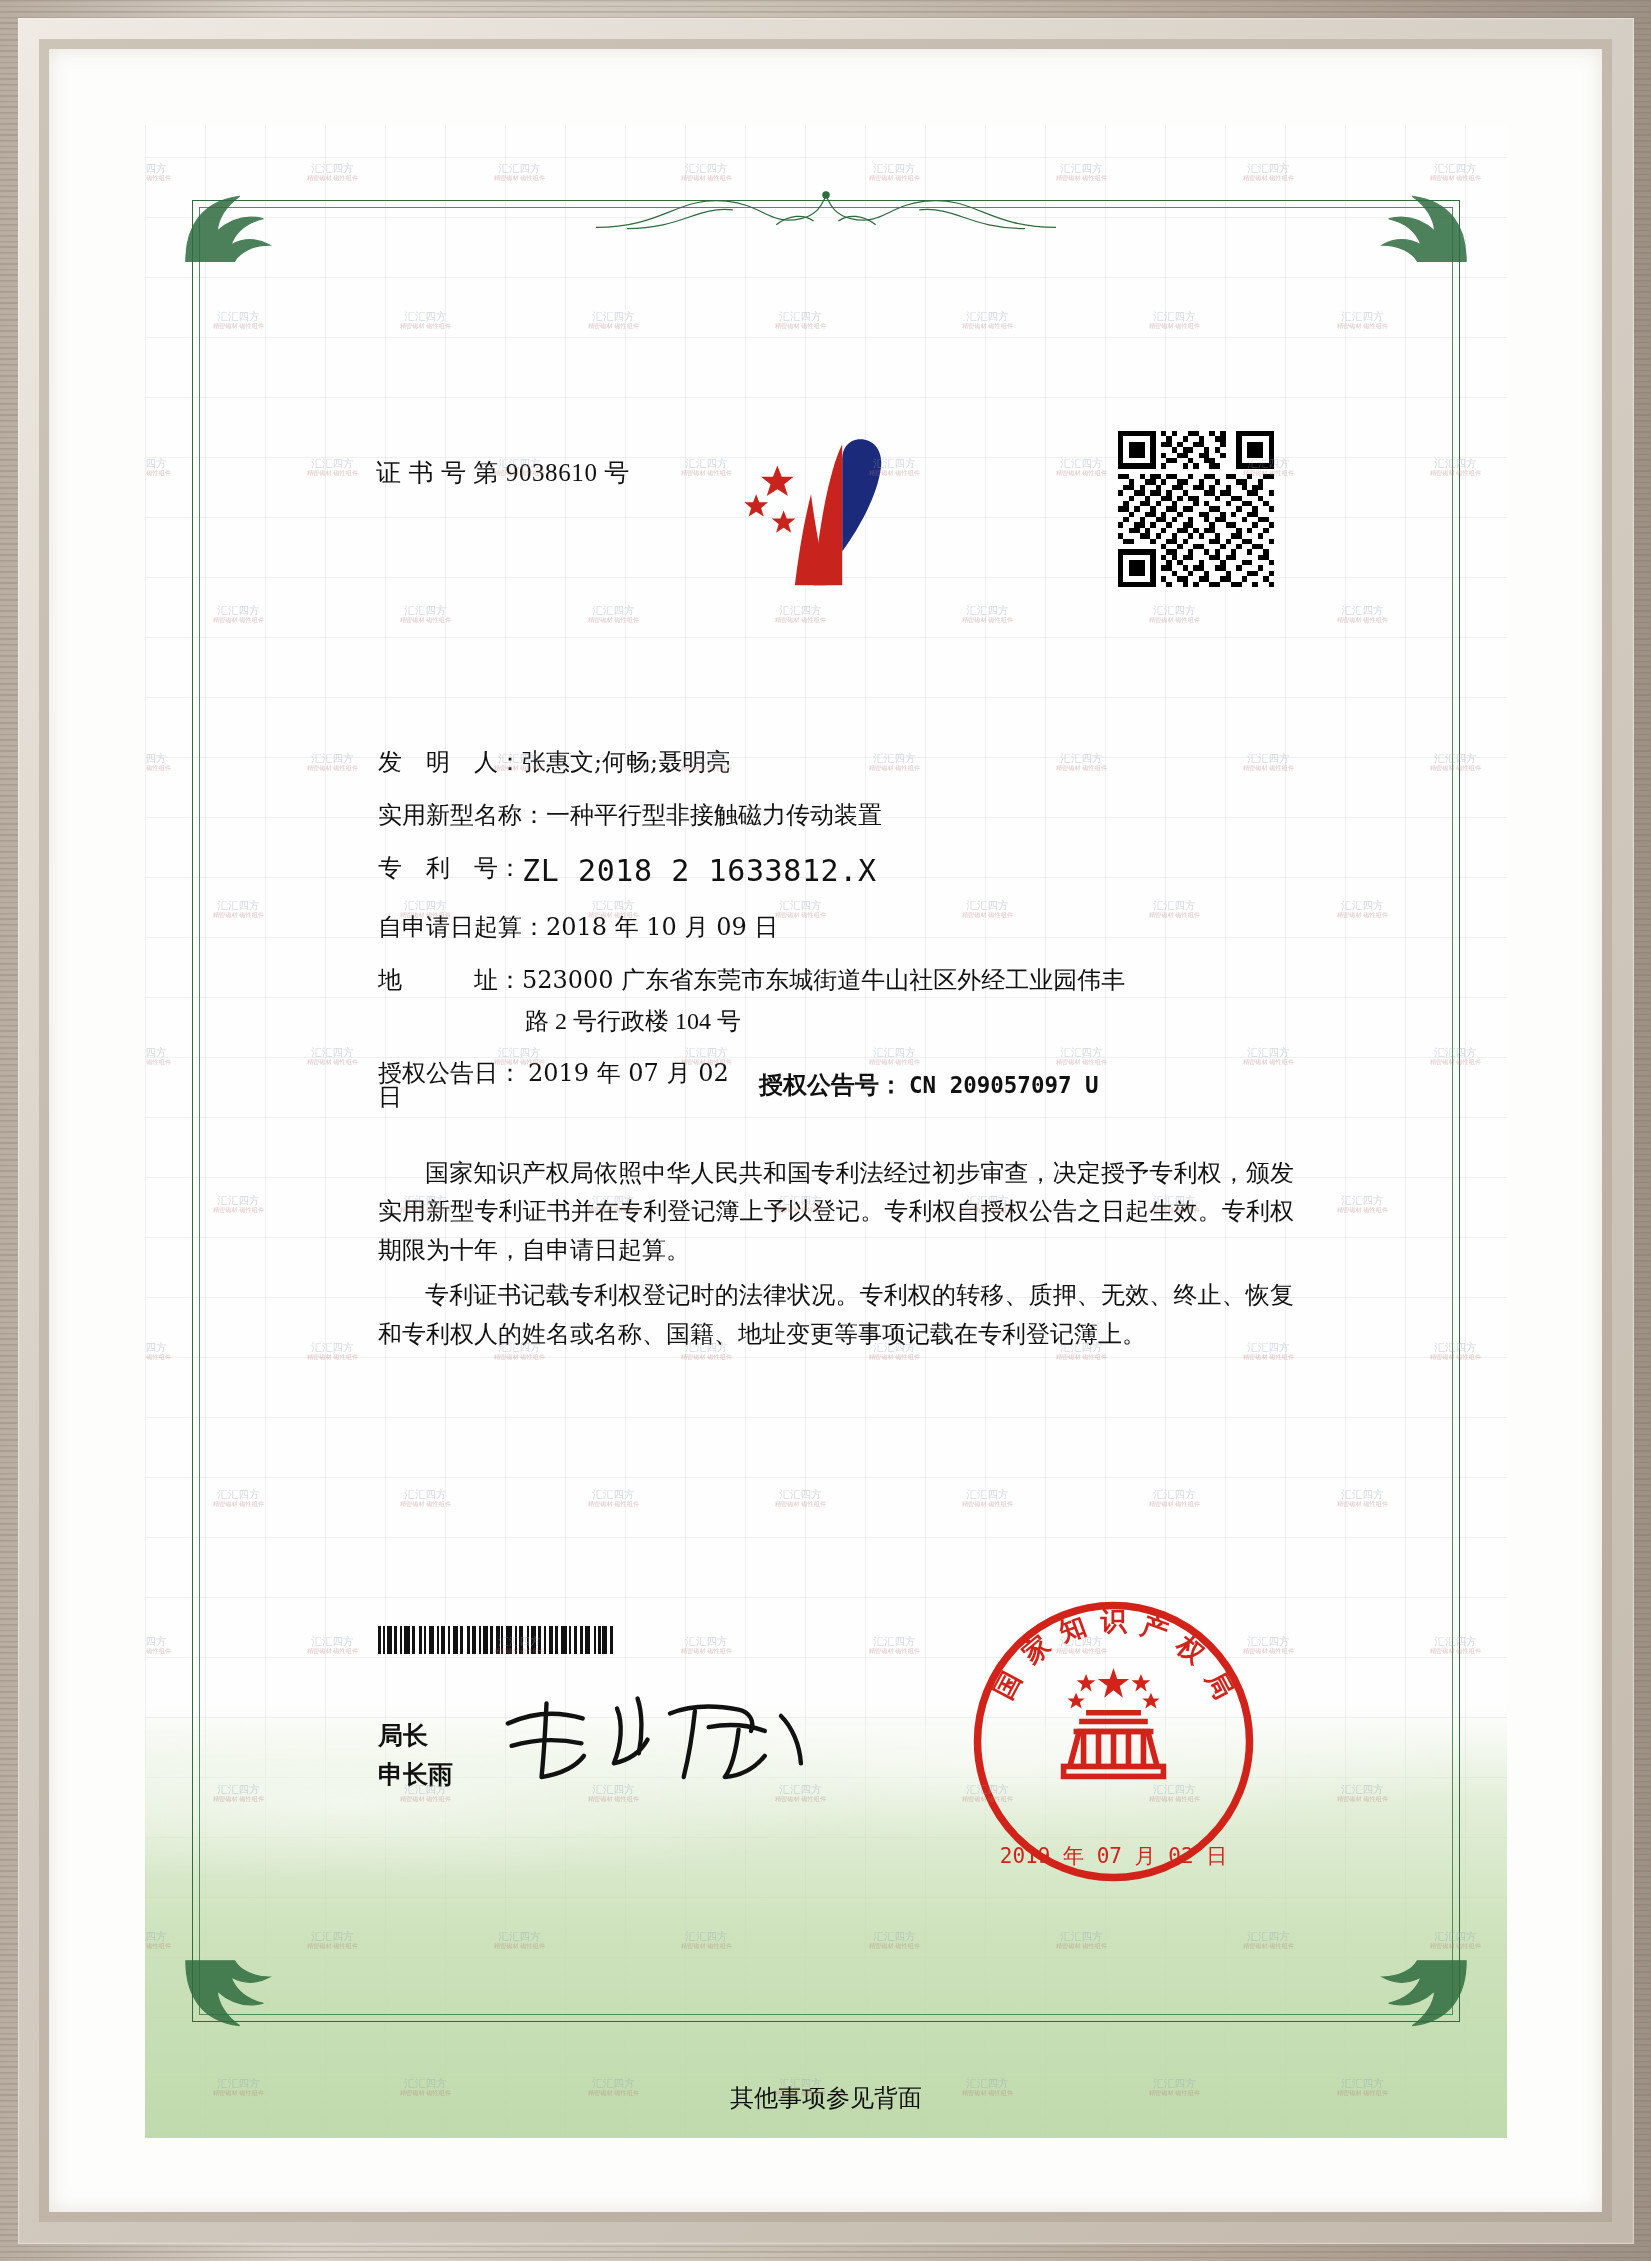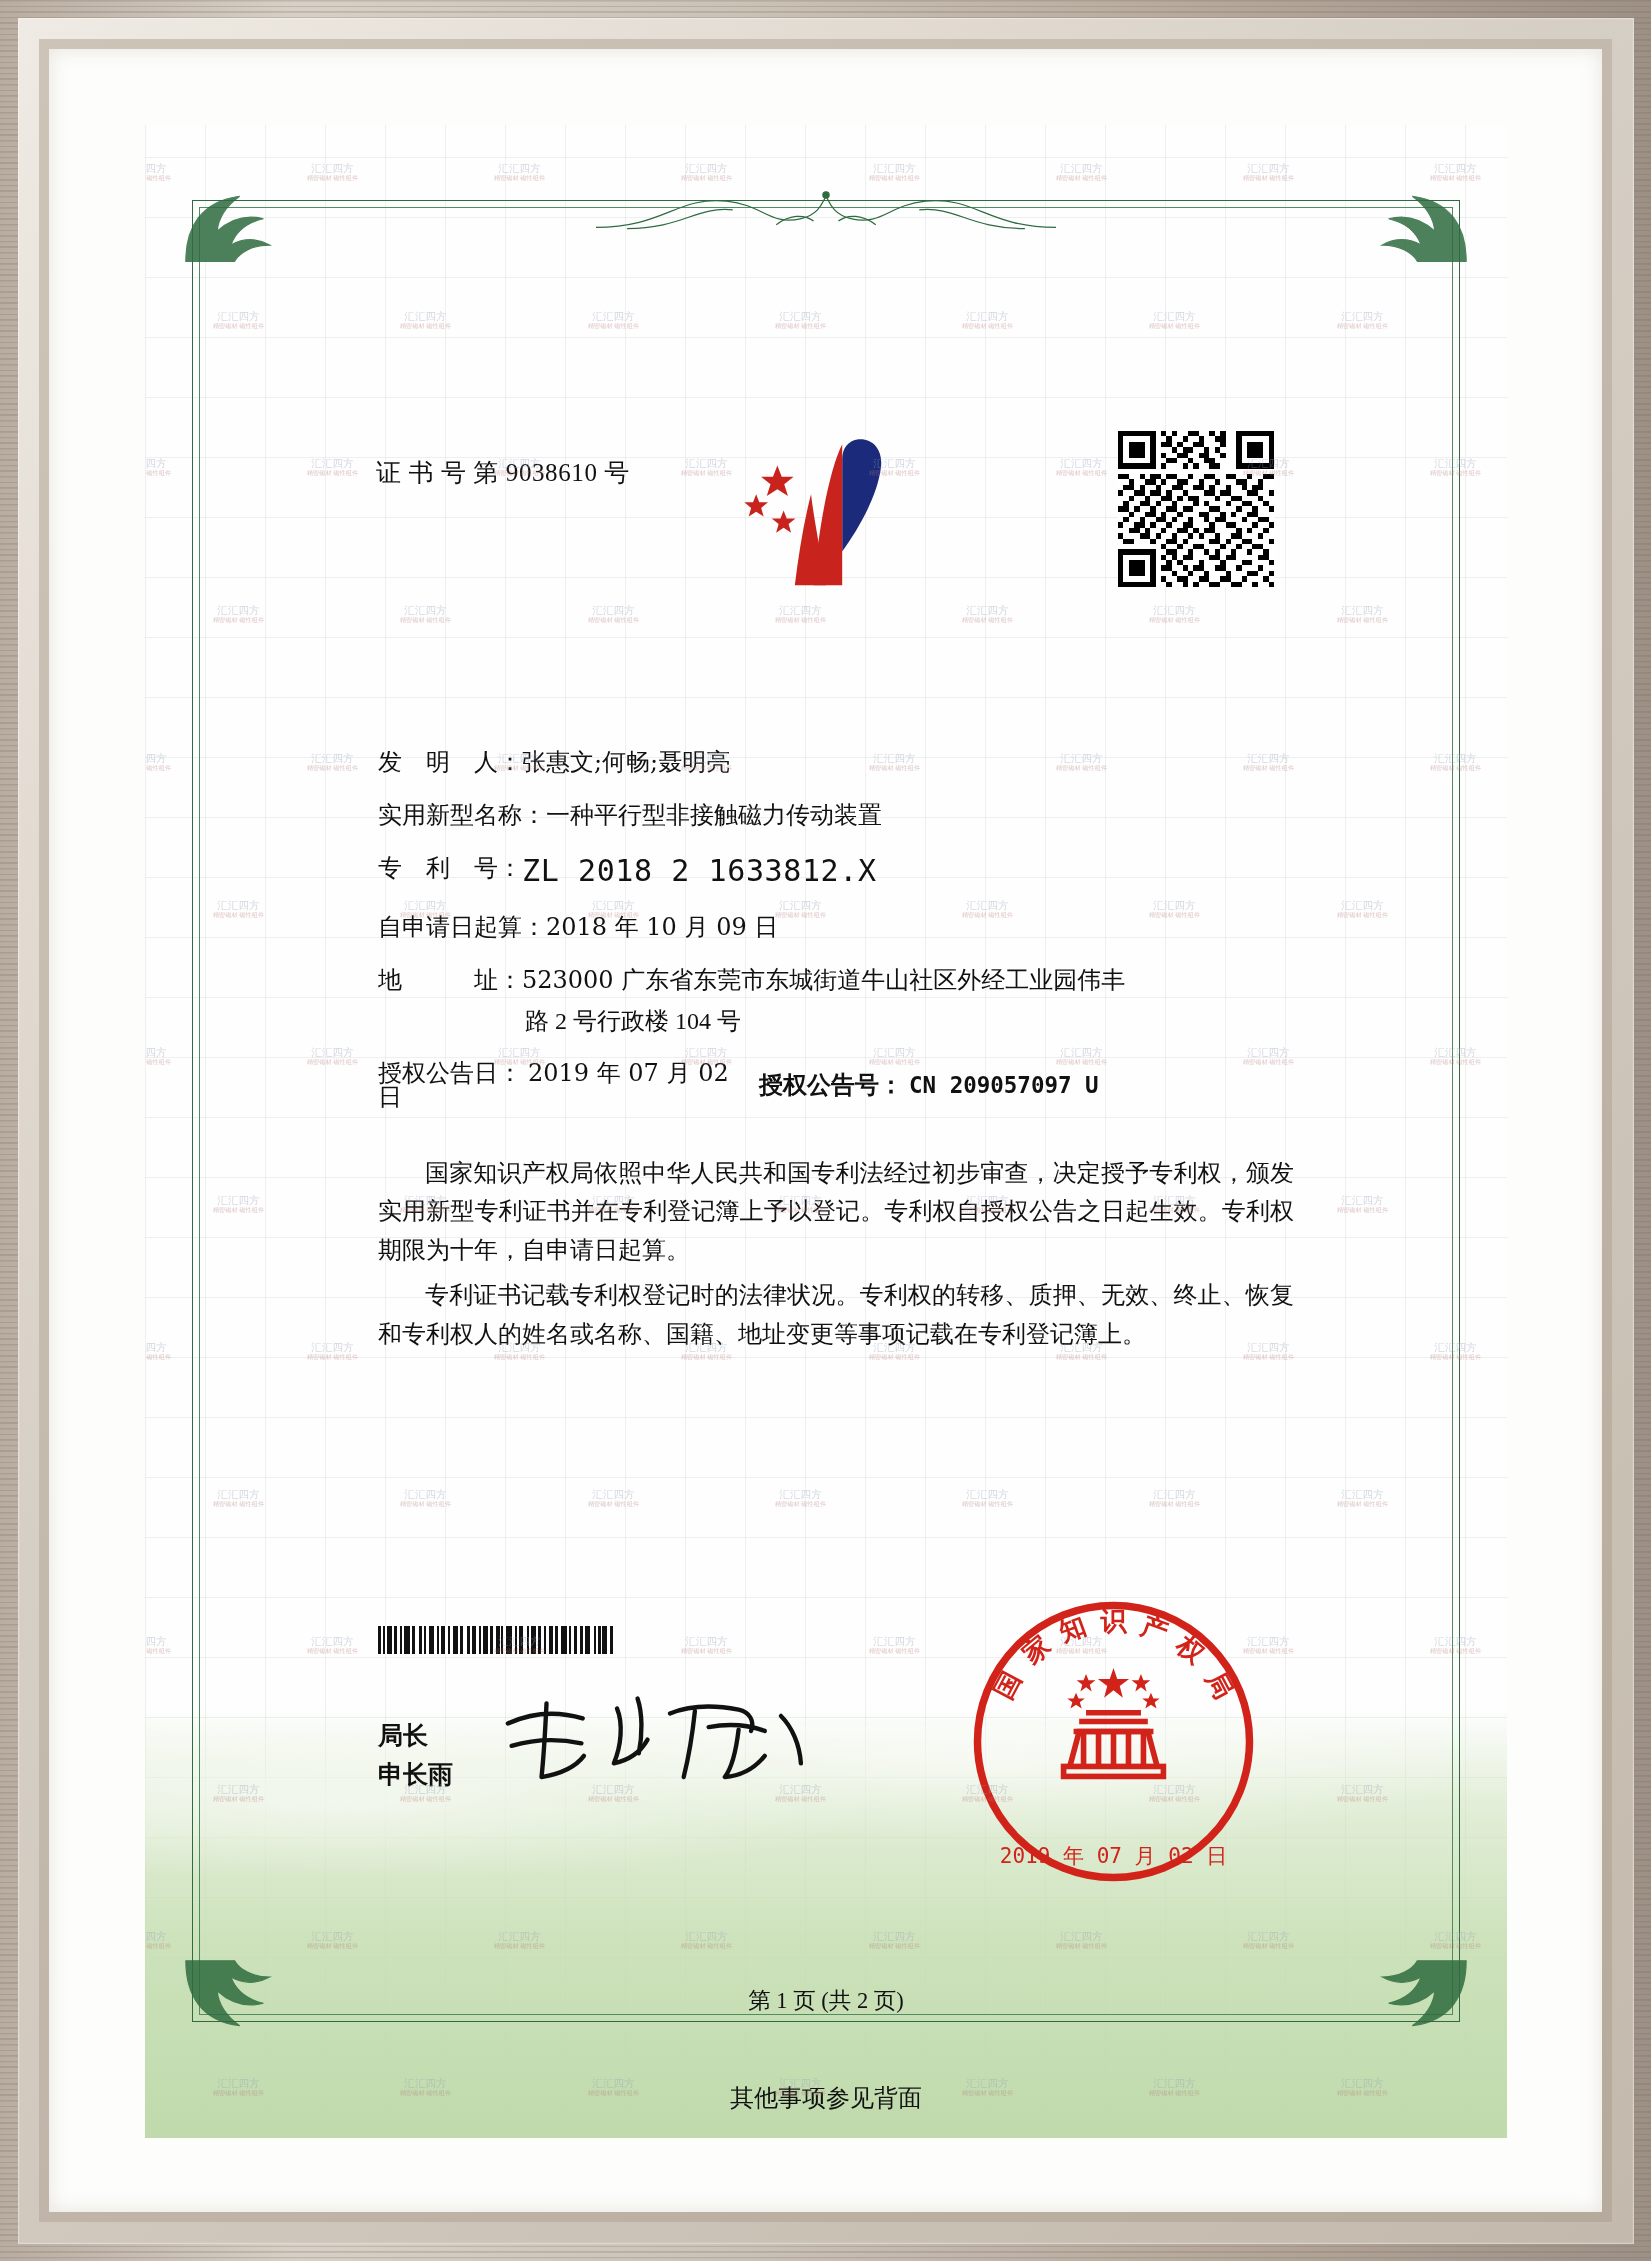--- a/index.html
+++ b/index.html
@@ -779,21 +779,20 @@
             <text transform="rotate(-20 230 230)" x="230" y="52" text-anchor="middle">知</text>
             <text transform="rotate(0 230 230)" x="230" y="52" text-anchor="middle">识</text>
             <text transform="rotate(20 230 230)" x="230" y="52" text-anchor="middle">产</text>
             <text transform="rotate(40 230 230)" x="230" y="52" text-anchor="middle">权</text>
             <text transform="rotate(62 230 230)" x="230" y="52" text-anchor="middle">局</text>
           </g>
         </svg>
       </div>
       <div class="seal-date">2019 年 07 月 02 日</div>
 
-      <div class="page-no">第 1 页 (共 2 页)</div>
       <div class="footnote">其他事项参见背面</div>
 
     </div>
 
     <div class="watermarks" id="wm-layer">
         <div class="wm" style="left: -37px; top: 37px;">
           <div class="wm-main">汇汇四方</div>
           <div class="wm-sub">精密磁材 磁性组件</div>
         </div>
         <div class="wm" style="left: 150px; top: 37px;">

